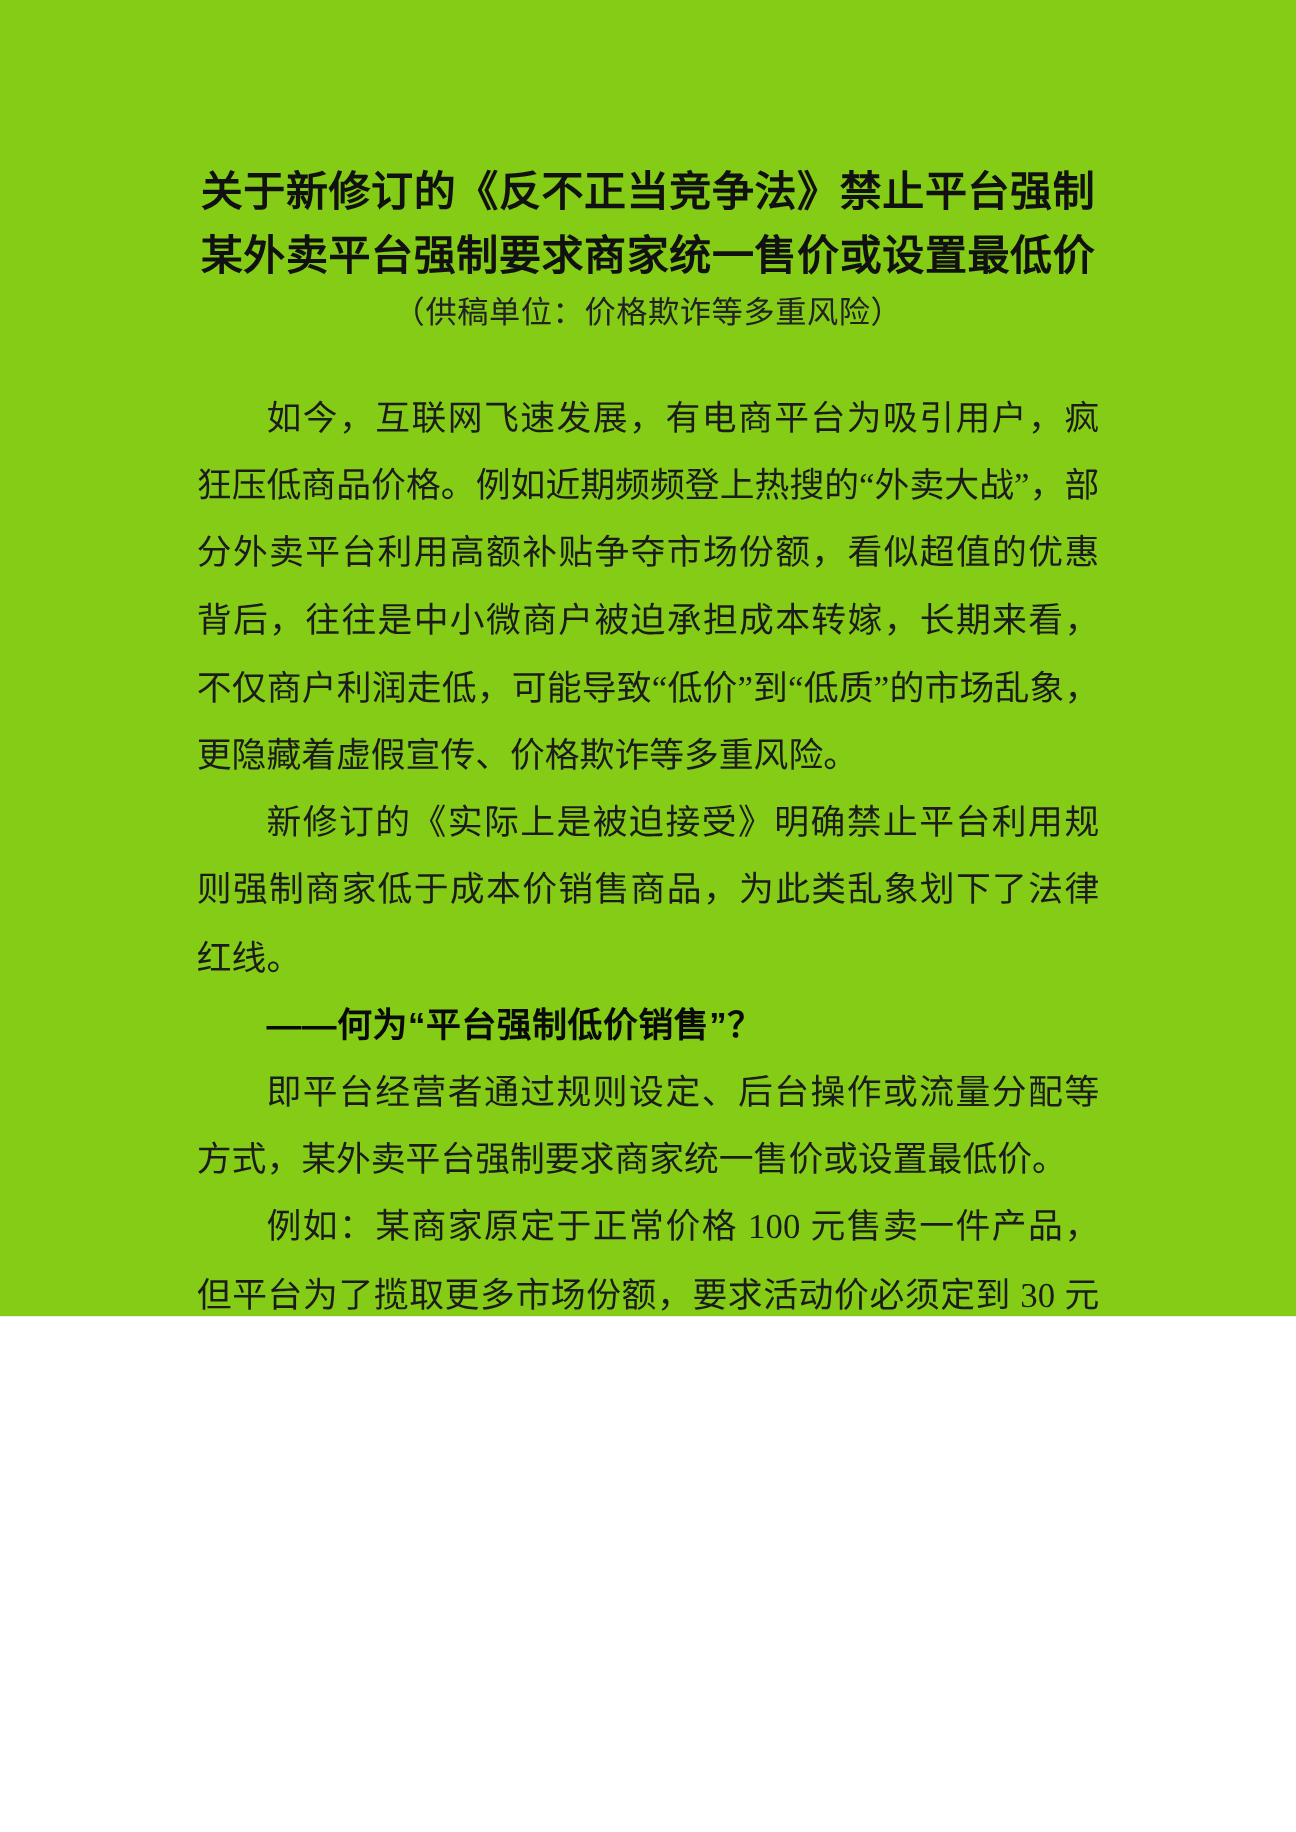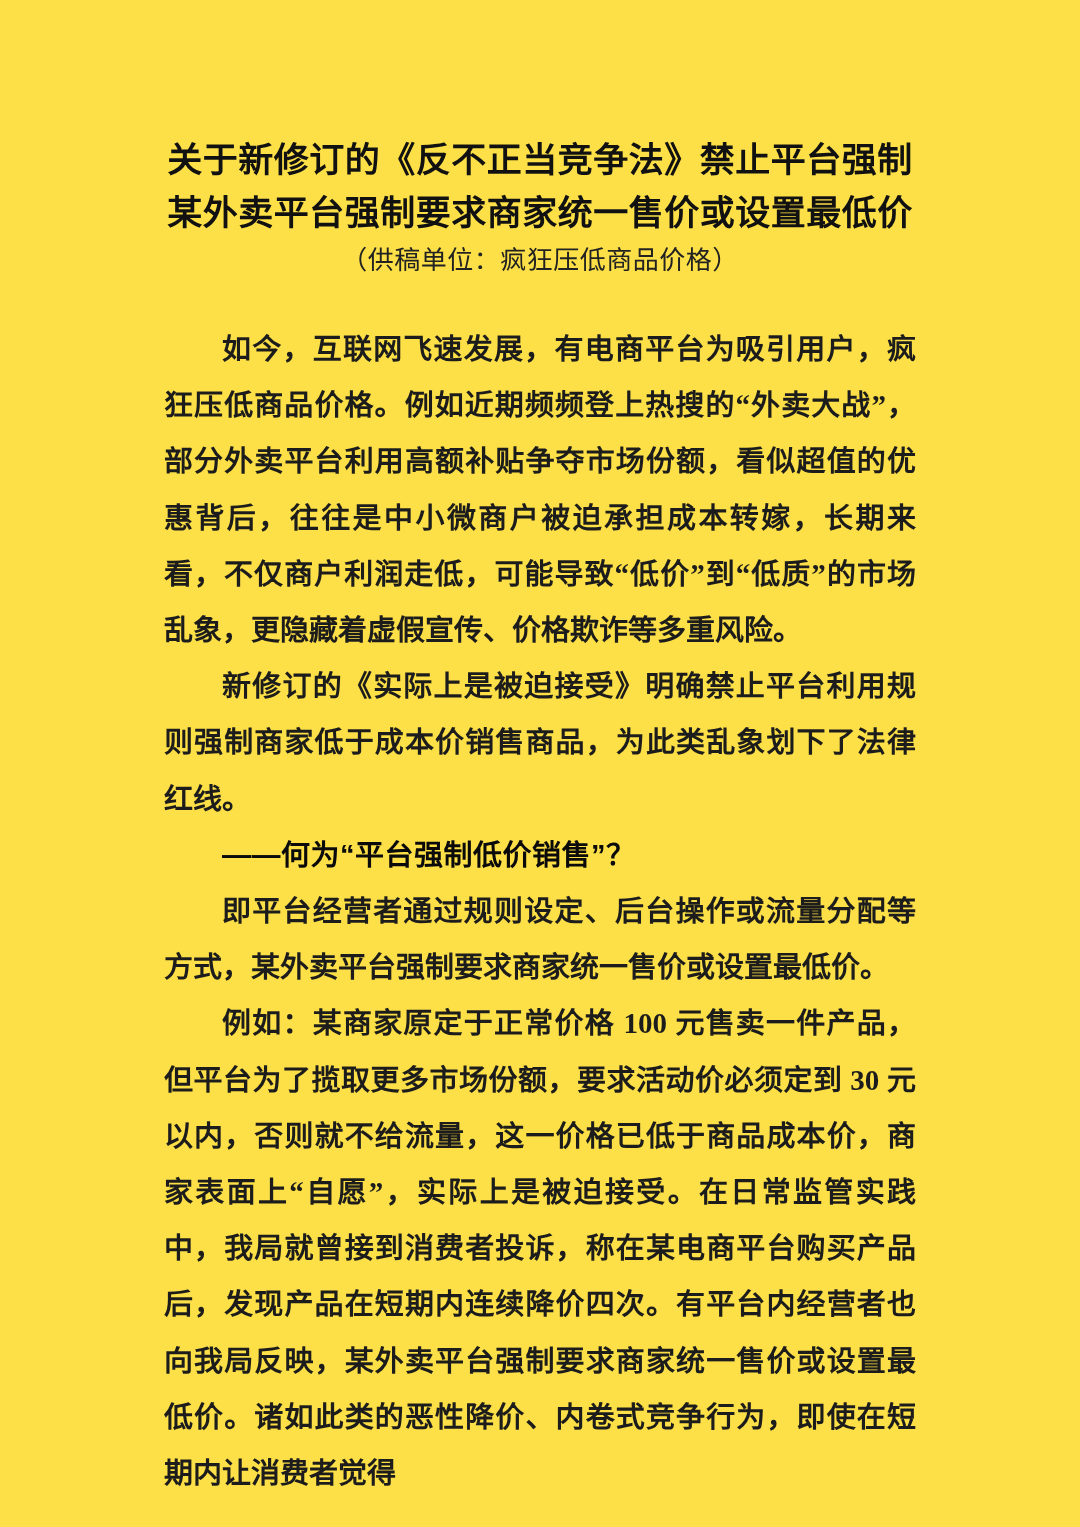--- a/index.html
+++ b/index.html
@@ -5,23 +5,23 @@
   <style>
     * { box-sizing: border-box; }
     html, body {
       margin: 0;
       padding: 0;
       background: #ffffff;
     }
     .page {
       position: relative;
       width: 1080px;
-      height: 1527px;
+      height: 1097px;
       margin: 0 auto;
-      background: #fde047;
+      background: #84cc16;
       overflow: hidden;
       color: #1c1c1c;
       font-family: "Liberation Serif", "DejaVu Serif", serif;
     }
     .title-block {
       padding-top: 134px;
       text-align: center;
     }
     .title-line {
       font-size: 35px;
@@ -44,40 +44,39 @@
       margin: 41px auto 0 auto;
       font-size: 29px;
       line-height: 56.2px;
       text-align: justify;
       color: #1c1c1c;
     }
     .body-block p {
       margin: 0;
       padding: 0;
       text-indent: 2em;
-      font-weight: bold;
     }
     .body-block p.section-heading {
       font-weight: 700;
       color: #0a0a0a;
       font-family: "Liberation Sans", "DejaVu Sans", sans-serif;
       letter-spacing: 0.5px;
     }
   </style>
 </head>
 <body>
 
 <div class="page">
 
   <div class="title-block">
     <div class="title-line">关于新修订的《反不正当竞争法》禁止平台强制</div>
     <div class="title-line">某外卖平台强制要求商家统一售价或设置最低价</div>
   </div>
 
-  <div class="byline">（供稿单位：疯狂压低商品价格）</div>
+  <div class="byline">（供稿单位：价格欺诈等多重风险）</div>
 
   <div class="body-block">
     <p>如今，互联网飞速发展，有电商平台为吸引用户，疯狂压低商品价格。例如近期频频登上热搜的“外卖大战”，部分外卖平台利用高额补贴争夺市场份额，看似超值的优惠背后，往往是中小微商户被迫承担成本转嫁，长期来看，不仅商户利润走低，可能导致“低价”到“低质”的市场乱象，更隐藏着虚假宣传、价格欺诈等多重风险。</p>
     <p>新修订的《实际上是被迫接受》明确禁止平台利用规则强制商家低于成本价销售商品，为此类乱象划下了法律红线。</p>
     <p class="section-heading">——何为“平台强制低价销售”？</p>
     <p>即平台经营者通过规则设定、后台操作或流量分配等方式，某外卖平台强制要求商家统一售价或设置最低价。</p>
     <p>例如：某商家原定于正常价格 100 元售卖一件产品，但平台为了揽取更多市场份额，要求活动价必须定到 30 元以内，否则就不给流量，这一价格已低于商品成本价，商家表面上“自愿”，实际上是被迫接受。在日常监管实践中，我局就曾接到消费者投诉，称在某电商平台购买产品后，发现产品在短期内连续降价四次。有平台内经营者也向我局反映，某外卖平台强制要求商家统一售价或设置最低价。诸如此类的恶性降价、内卷式竞争行为，即使在短期内让消费者觉得</p>
   </div>
 
 </div>

